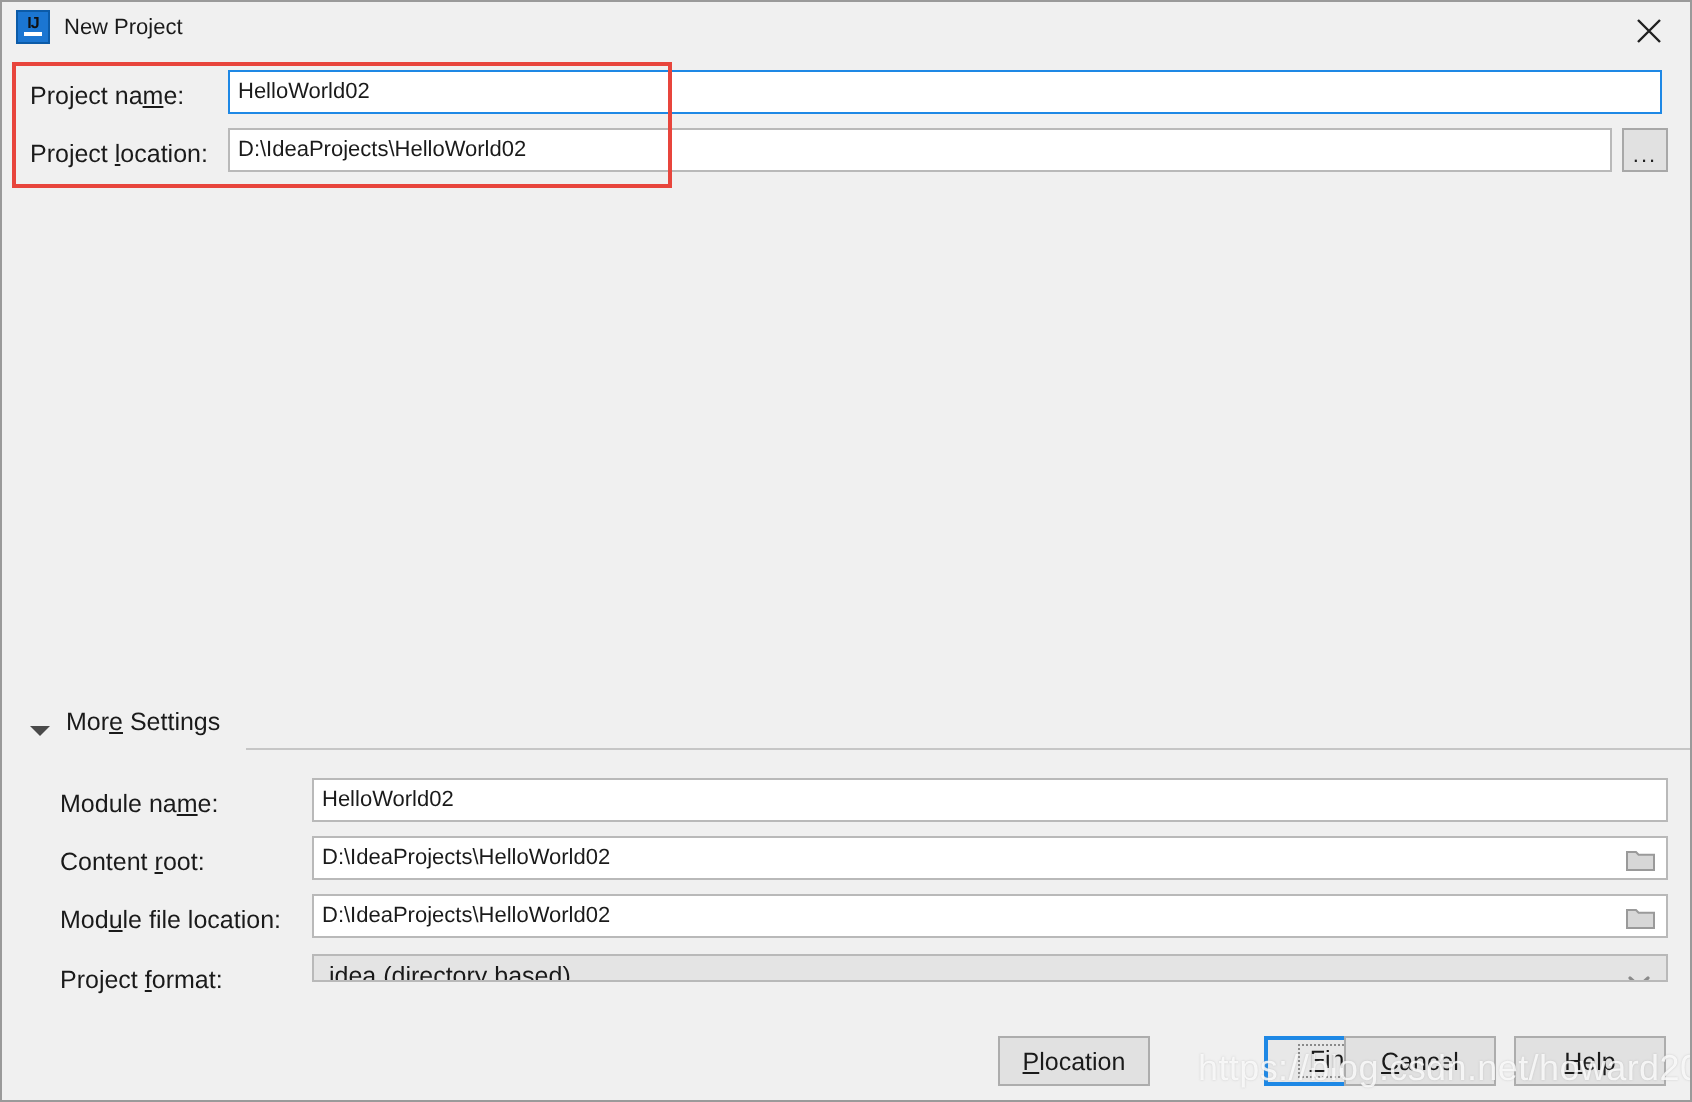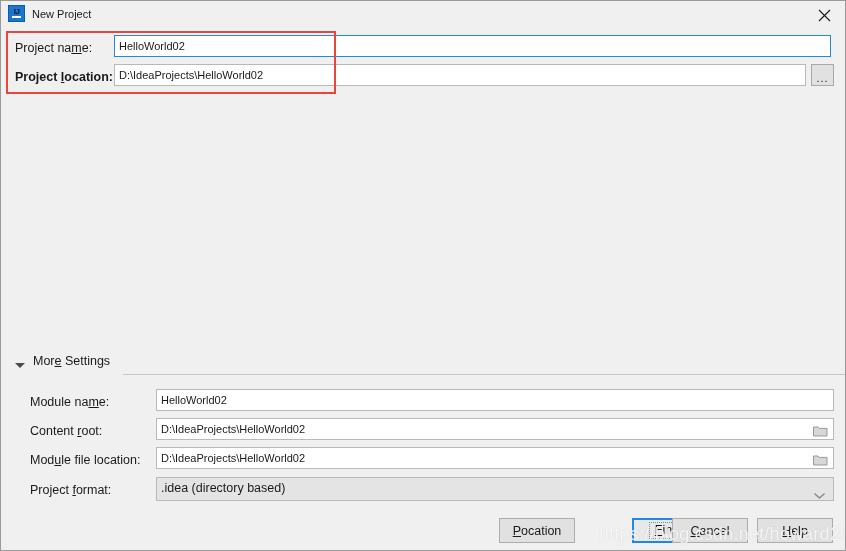--- a/index.html
+++ b/index.html
@@ -253,21 +253,21 @@
     </div>
   </div>
 
   <div class="red-box"></div>
 
   <div class="lbl" style="left:14px; top:39px;"><span>Project na</span><span class="mn">m</span><span>e:</span></div>
   <div class="field focused" style="left:113px; top:34px; width:717px; height:22px;">
     <span class="fld-text">HelloWorld02</span>
   </div>
 
-  <div class="lbl" style="left:14px; top:68px;font-weight:bold;"><span>Project </span><span class="mn">l</span><span>ocation:</span></div>
+  <div class="lbl" style="left:14px; top:68px;"><span>Project </span><span class="mn">l</span><span>ocation:</span></div>
   <div class="field" style="left:113px; top:63px; width:692px; height:22px;">
     <span class="fld-text">D:\IdeaProjects\HelloWorld02</span>
   </div>
   <div class="browse-btn" style="left:810px; top:63px; width:23px; height:22px;">
     <span class="dots">...</span>
   </div>
 
   <div class="ms-header">
     <span class="ms-tri"></span>
     <span class="ms-label"><span>Mor</span><span class="mn">e</span><span> Settings</span></span>
@@ -293,31 +293,31 @@
   <div class="field" style="left:155px; top:446px; width:678px; height:22px;">
     <span class="fld-text">D:\IdeaProjects\HelloWorld02</span>
     <span class="folder-icon">
       <svg width="15" height="12" viewBox="0 0 15 12">
         <path d="M0.5,2 L5,2 L6.3,3.4 L14,3.4 L14,11 L0.5,11 Z" fill="#d7d7d7" stroke="#9a9a9a" stroke-width="1"></path>
       </svg>
     </span>
   </div>
 
   <div class="lbl" style="left:29px; top:481px;"><span>Project </span><span class="mn">f</span><span>ormat:</span></div>
-  <div class="combo" style="left:155px; top:476px; width:678px; height:24px;">
+  <div class="combo" style="left:155px; top:476px; width:678px; height:14px;">
     <span class="fld-text">.idea (directory based)</span>
     <span class="chev">
       <svg width="11" height="7" viewBox="0 0 11 7">
         <path d="M1,1.5 L5.5,5.5 L10,1.5" stroke="#8a8a8a" stroke-width="1.6" fill="none" stroke-linecap="round" stroke-linejoin="round"></path>
       </svg>
     </span>
   </div>
 
   <div class="btn" style="left:498px; top:517px; width:76px;">
-    <span><span class="mn">P</span><span>ocation</span></span>
+    <span><span class="mn">P</span><span>location</span></span>
   </div>
   <div class="btn default" style="left:583px; top:517px; width:79px;">
     <span class="btn-inner"><span class="mn">F</span><span>inish</span></span>
   </div>
   <div class="btn" style="left:671px; top:517px; width:76px;">
     <span><span class="mn">C</span><span>ancel</span></span>
   </div>
   <div class="btn" style="left:756px; top:517px; width:76px;">
     <span><span class="mn">H</span><span>elp</span></span>
   </div>

